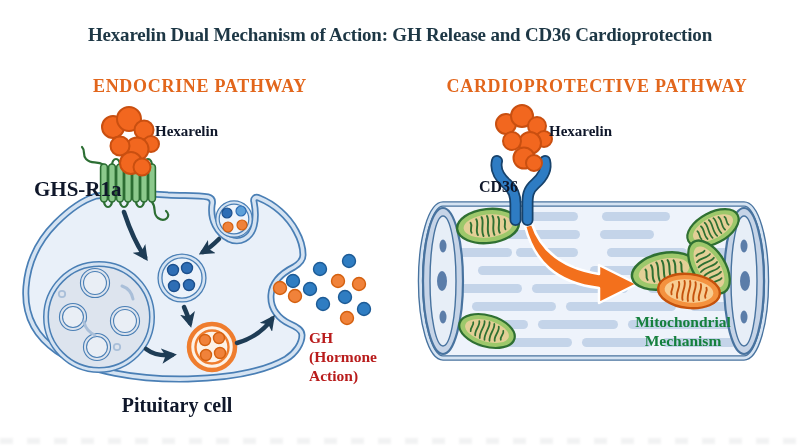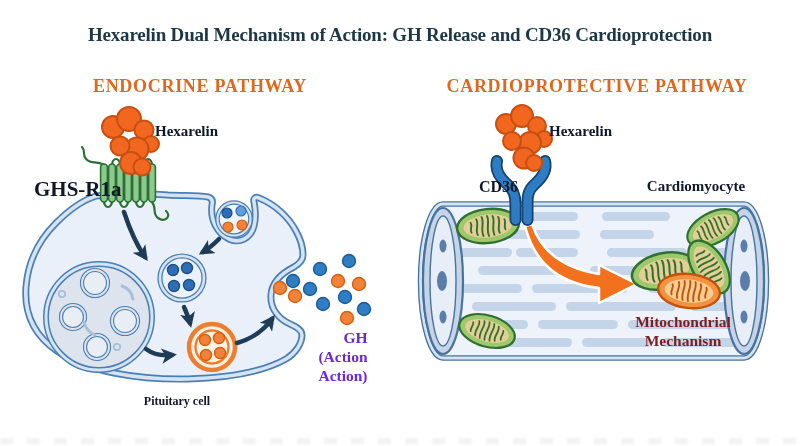--- a/index.html
+++ b/index.html
@@ -8,28 +8,28 @@
   .stage svg{position:absolute;left:0;top:0;}
   .title{position:absolute;left:0;top:24px;width:800px;text-align:center;
          font-size:19px;font-weight:700;letter-spacing:-0.2px;color:#1d3745;white-space:nowrap;}
   .pathway-heading{position:absolute;top:76px;font-size:18px;font-weight:700;
          letter-spacing:0.7px;color:#e2661c;white-space:nowrap;transform:translateX(-50%);}
   .h-left{left:200px;}
   .h-right{left:597px;}
   .lbl{position:absolute;font-weight:700;color:#0f172a;white-space:nowrap;}
   .lbl-hexarelin-l{left:155px;top:123px;font-size:15px;}
   .lbl-ghsr1a{left:34px;top:177px;font-size:21px;}
-  .lbl-pituitary{left:177px;top:394px;font-size:12px;transform:translateX(-50%);}
-  .lbl-gh{left:343px;top:328px;font-size:15.5px;line-height:19px;text-align:right;
-          transform:translateX(-50%);color:#6d28d9;}
+  .lbl-pituitary{left:177px;top:394px;font-size:20px;transform:translateX(-50%);}
+  .lbl-gh{left:343px;top:328px;font-size:15.5px;line-height:19px;text-align:left;
+          transform:translateX(-50%);color:#b91c1c;}
   .lbl-hexarelin-r{left:549px;top:123px;font-size:15px;}
   .lbl-cd36{left:463px;top:178px;font-size:16px;margin-left:16px;}
   .lbl-cardiomyocyte{left:696px;top:178px;font-size:15px;transform:translateX(-50%);}
   .lbl-mito{left:683px;top:312px;font-size:15.5px;line-height:19px;text-align:center;
-          transform:translateX(-50%);color:#7f1d1d;}
+          transform:translateX(-50%);color:#15803d;}
   .bottom-remnant{position:absolute;left:0;top:438px;width:800px;height:6px;opacity:.45;
           background:repeating-linear-gradient(90deg,rgba(140,146,152,.25) 0 13px,rgba(255,255,255,0) 13px 27px);
           filter:blur(1.2px);}
 </style>
 </head>
 <body>
 
 <div class="stage">
 
 <svg width="800" height="446" viewBox="0 0 800 446">
@@ -281,27 +281,26 @@
 
 <div class="title">Hexarelin Dual Mechanism of Action: GH Release and CD36 Cardioprotection</div>
 <div class="pathway-heading h-left">ENDOCRINE PATHWAY</div>
 <div class="pathway-heading h-right">CARDIOPROTECTIVE PATHWAY</div>
 
 <div class="lbl lbl-hexarelin-l">Hexarelin</div>
 <div class="lbl lbl-ghsr1a">GHS-R1a</div>
 <div class="lbl lbl-pituitary">Pituitary cell</div>
 <div class="lbl lbl-gh">
   <div>GH</div>
-  <div>(Action</div>
+  <div>(Hormone</div>
   <div>Action)</div>
 </div>
 
 <div class="lbl lbl-hexarelin-r">Hexarelin</div>
 <div class="lbl lbl-cd36">CD36</div>
-<div class="lbl lbl-cardiomyocyte">Cardiomyocyte</div>
 <div class="lbl lbl-mito">
   <div>Mitochondrial</div>
   <div>Mechanism</div>
 </div>
 
 <div class="bottom-remnant"></div>
 
 </div>
 
 </body></html>

